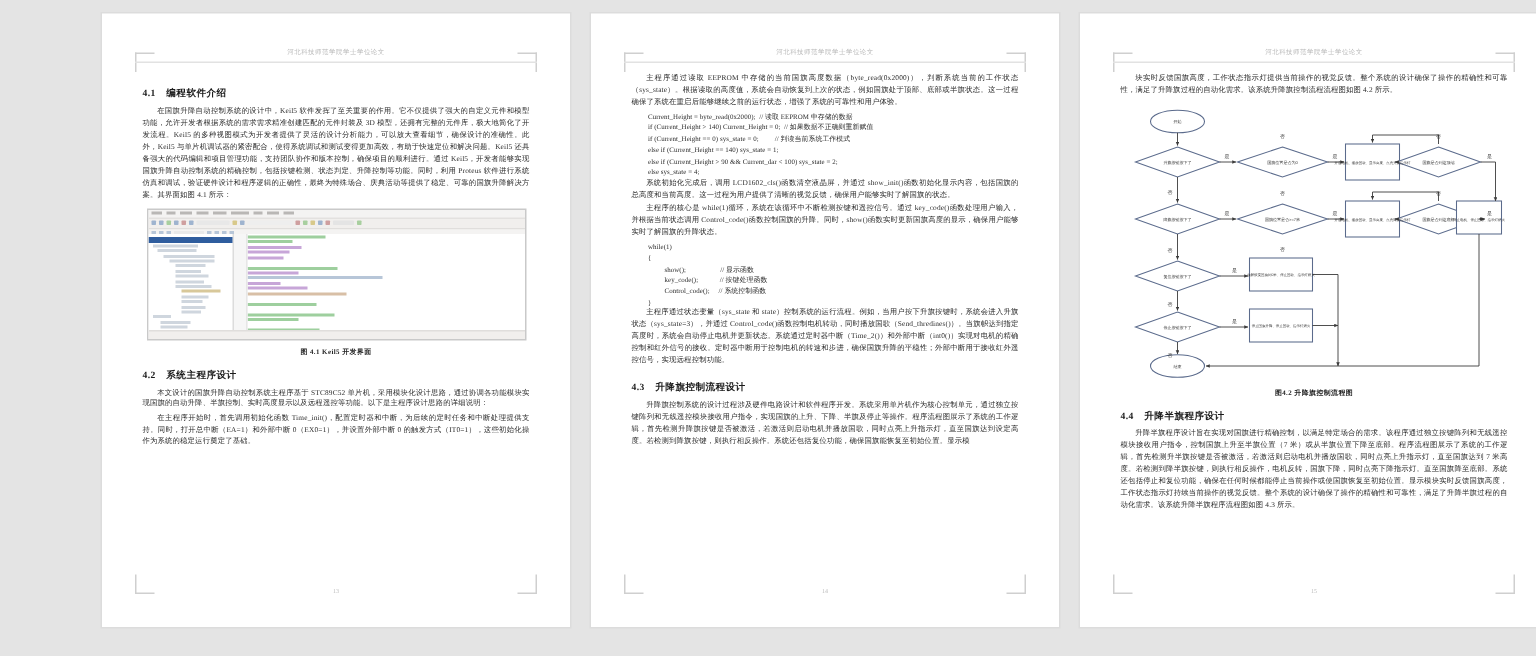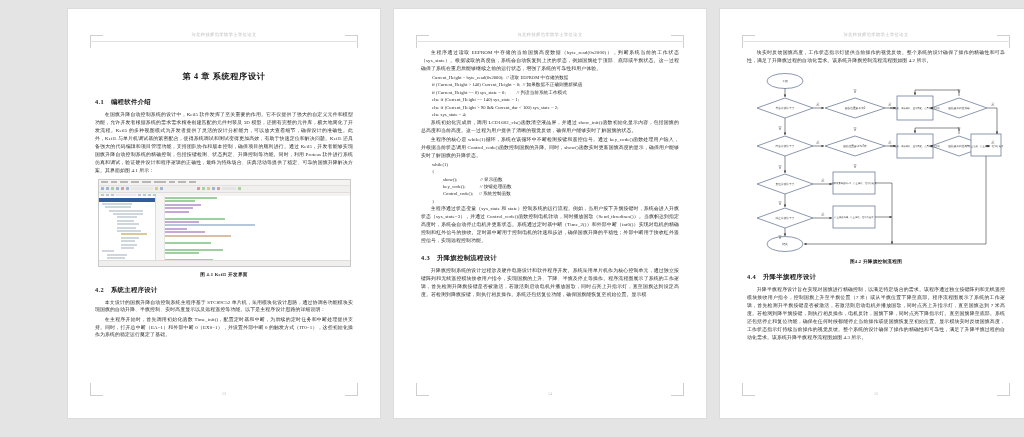--- a/index.html
+++ b/index.html
@@ -135,21 +135,20 @@
 
   <div class="page p1">
     <div class="cmark tl"></div>
     <div class="cmark tr"></div>
     <div class="cmark bl"></div>
     <div class="cmark br"></div>
     <div class="runhead">河北科技师范学院学士学位论文</div>
     <div class="headrule"></div>
 
     <div class="body">
-      <div class="chapter-title">第 4 章   系统程序设计</div>
 
       <div class="h2">
         <span class="num">4.1</span><span>编程软件介绍</span>
       </div>
       <p class="para">在国旗升降自动控制系统的设计中，Keil5 软件发挥了至关重要的作用。它不仅提供了强大的自定义元件和模型功能，允许开发者根据系统的需求需求精准创建匹配的元件封装及 3D 模型，还拥有完整的元件库，极大地简化了开发流程。Keil5 的多种视图模式为开发者提供了灵活的设计分析能力，可以放大查看细节，确保设计的准确性。此外，Keil5 与单片机调试器的紧密配合，使得系统调试和测试变得更加高效，有助于快速定位和解决问题。Keil5 还具备强大的代码编辑和项目管理功能，支持团队协作和版本控制，确保项目的顺利进行。通过 Keil5，开发者能够实现国旗升降自动控制系统的精确控制，包括按键检测、状态判定、升降控制等功能。同时，利用 Proteus 软件进行系统仿真和调试，验证硬件设计和程序逻辑的正确性，最终为特殊场合、庆典活动等提供了稳定、可靠的国旗升降解决方案。其界面如图 4.1 所示：</p>
 
       <div class="shot">
         <div class="shot-menubar">
           <i style="width:7px"></i>
           <i style="width:6px"></i>

